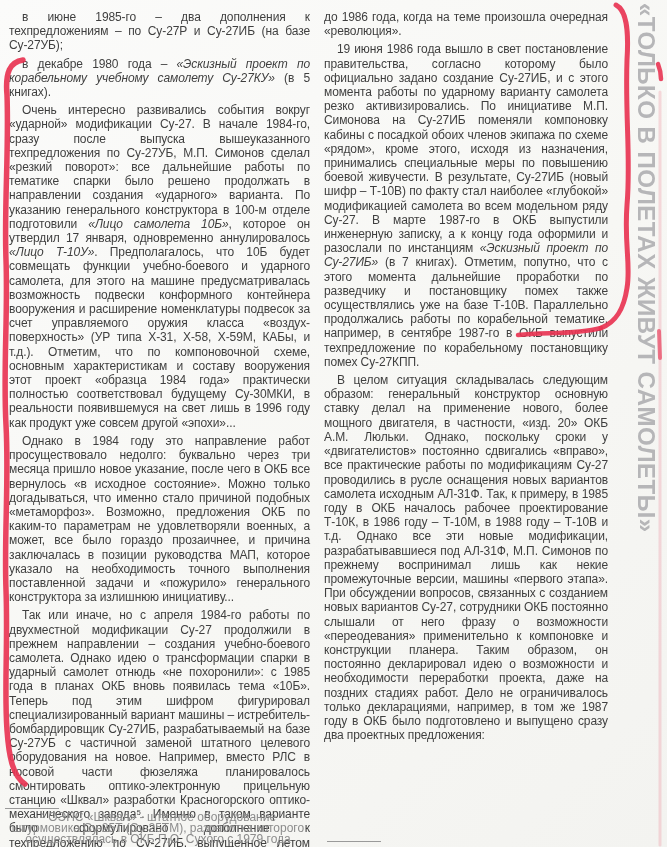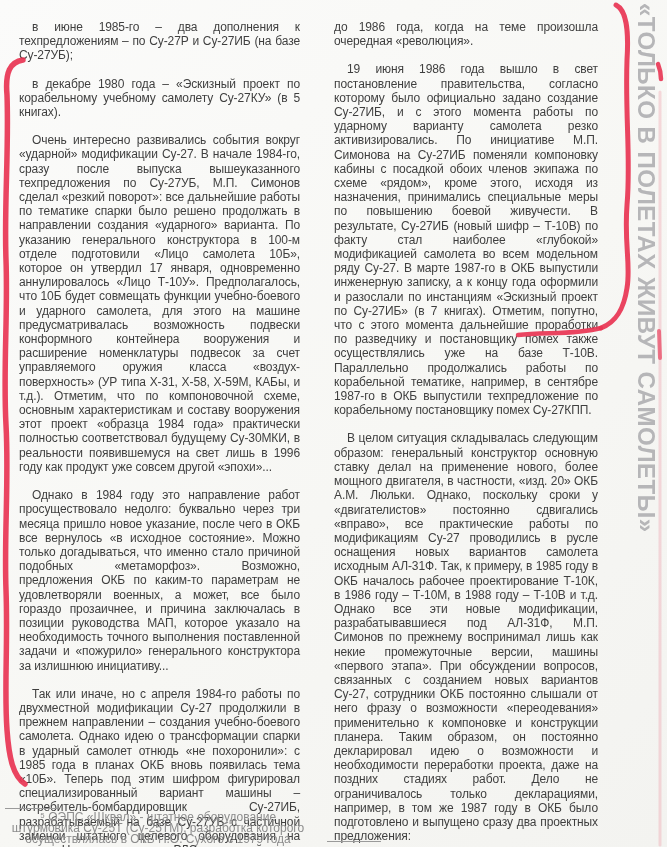--- a/index.html
+++ b/index.html
@@ -15,24 +15,24 @@
   .col {
     position: absolute;
     top: 6px;
     font-size: 12px;
     line-height: 14.2px;
     text-align: justify;
     letter-spacing: -0.1px;
   }
   .col-left  { left: 5px;   width: 309px; }
   .col-right { left: 320px; width: 292px; }
-  .col p { margin: 14px; text-indent: 13px; }
+  .col p { margin: 4px; text-indent: 13px; }
   .col p.no-indent { text-indent: 0; }
   .col p.spaced { margin-top: 5px; }
-  .it { }
+  .it { font-style: italic; }
   .footnote-block {
     position: absolute;
     bottom: 2px;
     font-size: 12px;
     line-height: 11px;
     color: #8c8c8c;
     text-align: center;
   }
   .fn-left  { left: 5px;   width: 306px; }
   .fn-right { left: 327px; width: 292px; }

